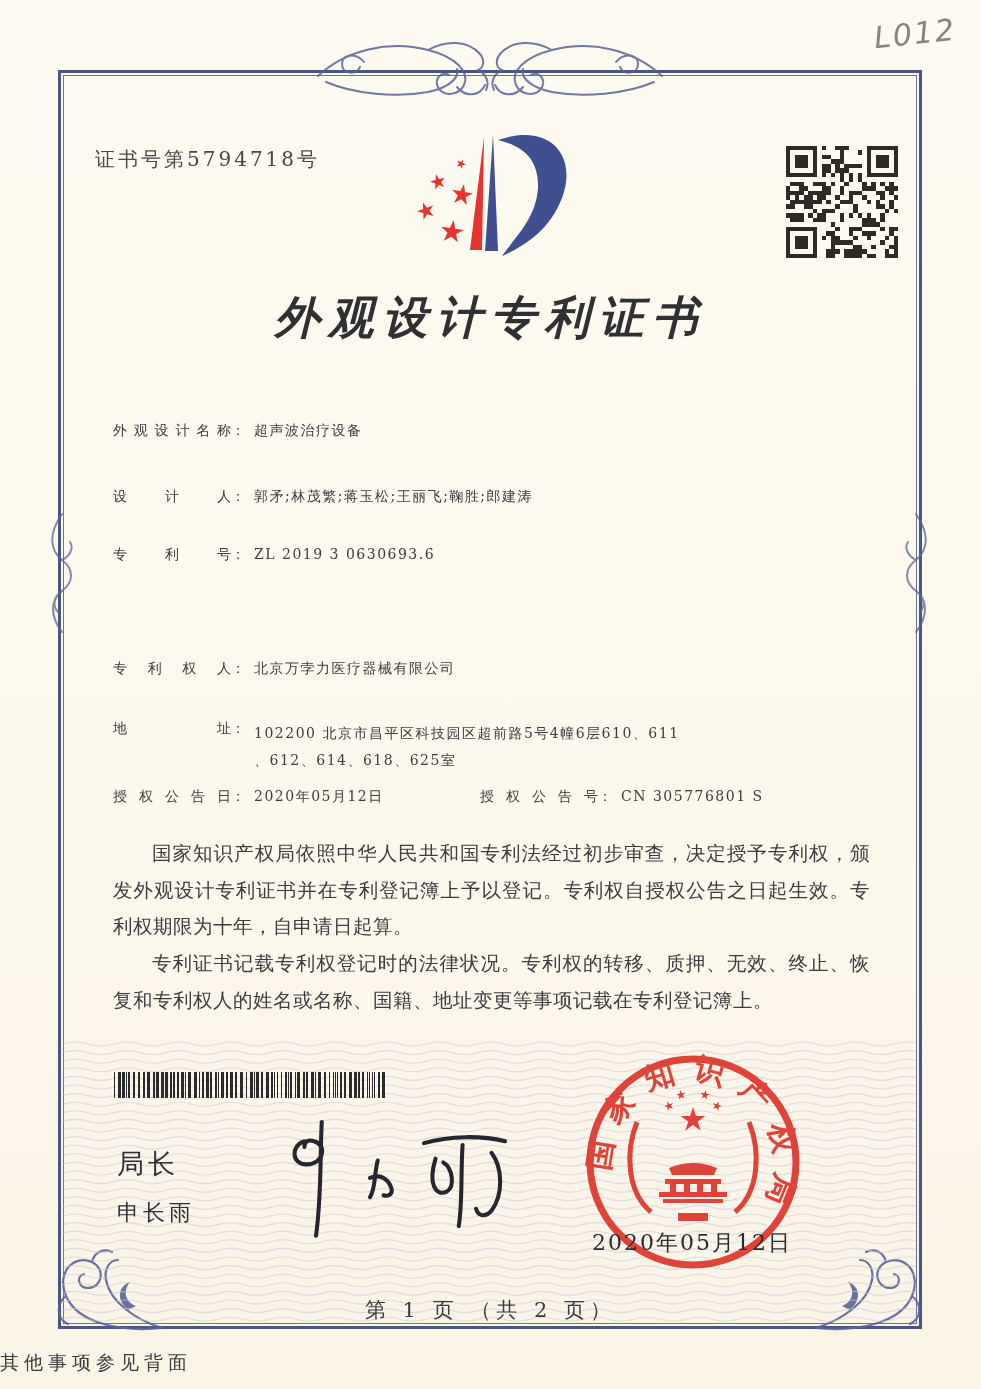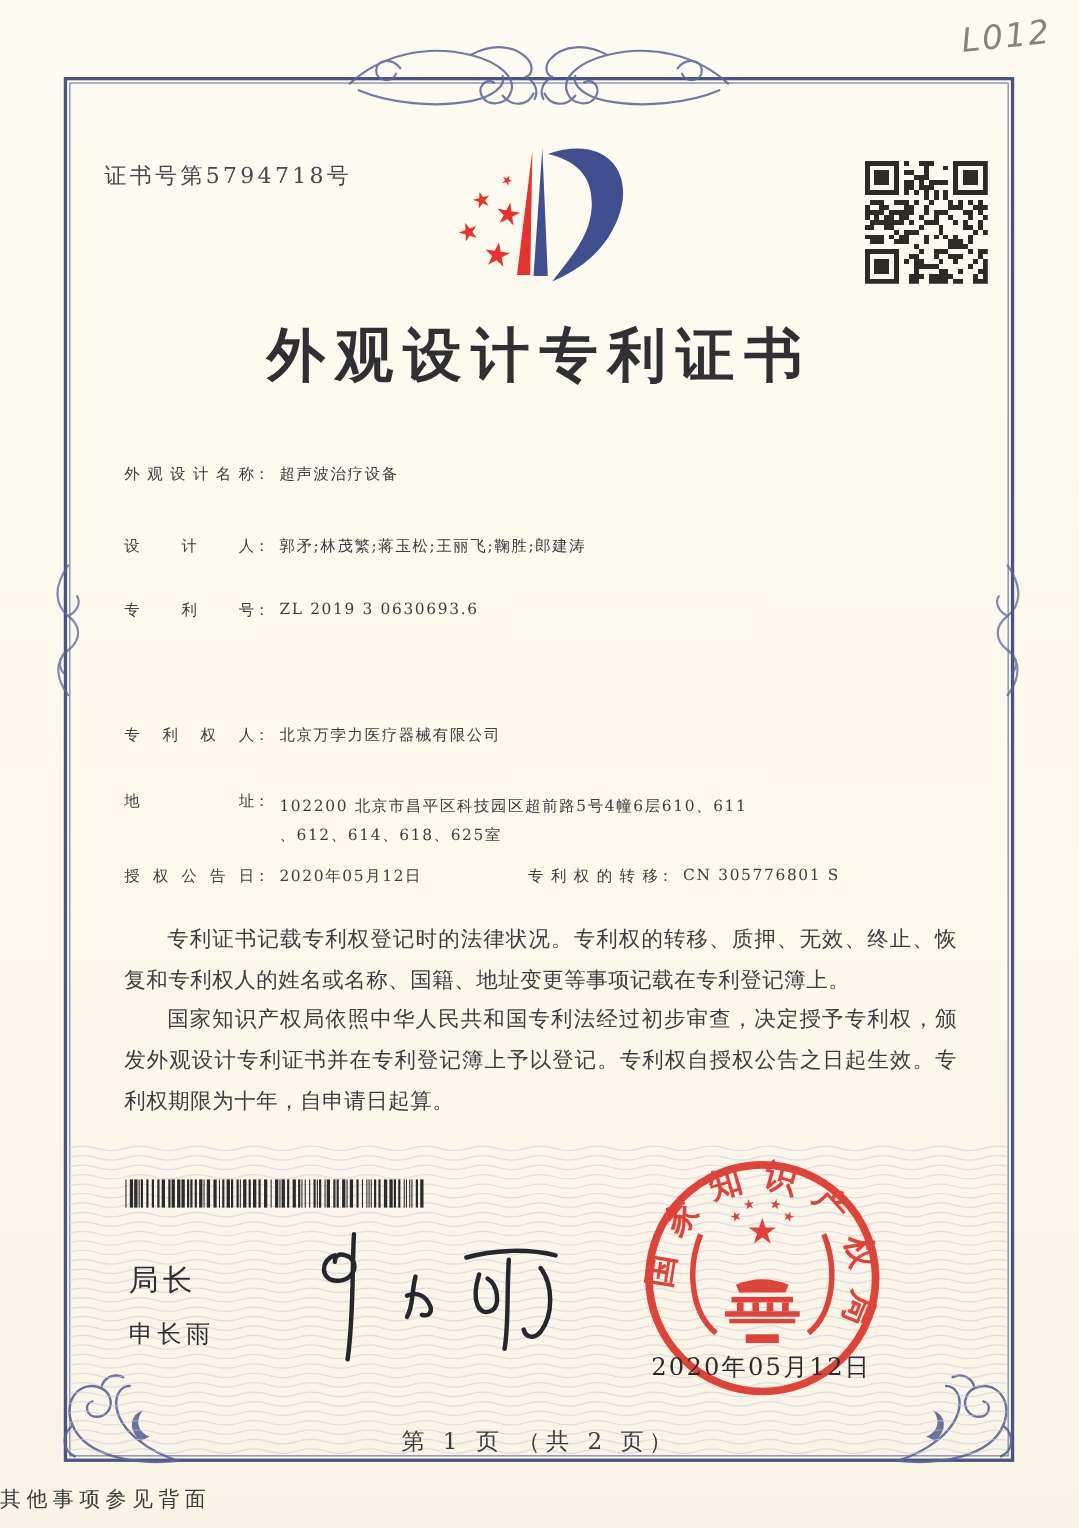--- a/index.html
+++ b/index.html
@@ -10,22 +10,22 @@
   
   .handwrite{left:874px;top:16px;font-family:"DejaVu Sans","Liberation Sans",sans-serif;
              font-style:italic;font-size:30px;color:#84857b;transform:rotate(-6deg);letter-spacing:2px;}
   
   .frame{left:58px;top:70px;width:858px;height:1253px;border:3px solid #4b5585;}
   .frame-inner{position:absolute;left:2px;top:2px;right:2px;bottom:2px;border:1px solid #6a74a0;}
   
   .cert-no{left:95px;top:146px;font-size:20px;letter-spacing:3px;color:#47474c;}
   .logo{left:402px;top:120px;width:190px;height:146px;}
   .qr{left:786px;top:146px;width:112px;height:112px;}
-  .title{left:0;top:288px;width:100%;text-align:center;font-size:53px;font-weight:700;
-         letter-spacing:9px;color:#303034;margin:0;}
+  .title{left:0;top:288px;width:100%;text-align:center;font-size:45px;font-weight:700;
+         letter-spacing:9px;color:#303034;margin:0;font-style:italic;}
   
   .row{position:absolute;left:113px;font-size:14px;white-space:nowrap;}
   .lab{display:inline-block;width:118px;text-align:justify;text-align-last:justify;vertical-align:top;}
   .colon{display:inline-block;margin-right:9px;vertical-align:top;}
   .val{letter-spacing:1.5px;vertical-align:top;}
   .val-block{display:inline-block;white-space:normal;width:625px;letter-spacing:1.5px;line-height:1.9;}
   .r1{top:422px}.r2{top:488px}.r3{top:546px}.r4{top:603px}.r5{top:660px}
   .r6{top:720px}.r7{top:788px}
   .grant-no-group{position:absolute;left:367px;top:0;}
   
@@ -370,27 +370,27 @@
   </div>
   <div class="row r5">
     <span class="lab">专利权人</span><span class="colon">：</span><span class="val">北京万孛力医疗器械有限公司</span>
   </div>
   <div class="row r6">
     <span class="lab">地址</span><span class="colon">：</span><span class="val-block"><span>102200 北京市昌平区科技园区超前路5号4幢6层610、611</span><br><span>、612、614、618、625室</span></span>
   </div>
   <div class="row r7">
     <span class="lab">授权公告日</span><span class="colon">：</span><span class="val">2020年05月12日</span>
     <span class="grant-no-group">
-      <span class="lab">专利权的转移</span><span class="colon">：</span><span class="val">CN 305776801 S</span>
+      <span class="lab">授权公告号</span><span class="colon">：</span><span class="val">CN 305776801 S</span>
     </span>
   </div>
 
   <div class="abs paras">
+    <p>国家知识产权局依照中华人民共和国专利法经过初步审查，决定授予专利权，颁发外观设计专利证书并在专利登记簿上予以登记。专利权自授权公告之日起生效。专利权期限为十年，自申请日起算。</p>
     <p>专利证书记载专利权登记时的法律状况。专利权的转移、质押、无效、终止、恢复和专利权人的姓名或名称、国籍、地址变更等事项记载在专利登记簿上。</p>
-    <p>国家知识产权局依照中华人民共和国专利法经过初步审查，决定授予专利权，颁发外观设计专利证书并在专利登记簿上予以登记。专利权自授权公告之日起生效。专利权期限为十年，自申请日起算。</p>
   </div>
 
   <svg id="bc-svg" class="abs barcode" viewBox="0 0 280 26" preserveAspectRatio="none">
       <rect x="2" y="0" width="1" height="26" fill="#2b2b2b"></rect>
       <rect x="6" y="0" width="3" height="26" fill="#2b2b2b"></rect>
       <rect x="10" y="0" width="3" height="26" fill="#2b2b2b"></rect>
       <rect x="14" y="0" width="1" height="26" fill="#2b2b2b"></rect>
       <rect x="16" y="0" width="2" height="26" fill="#2b2b2b"></rect>
       <rect x="21" y="0" width="2" height="26" fill="#2b2b2b"></rect>
       <rect x="26" y="0" width="2" height="26" fill="#2b2b2b"></rect>

